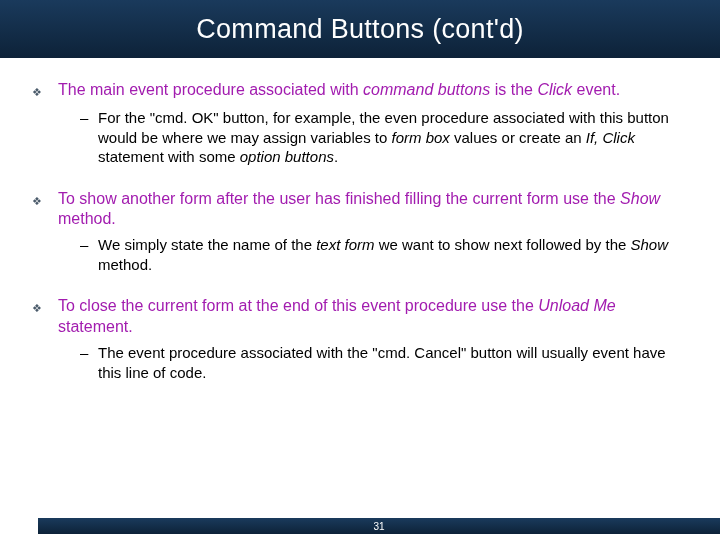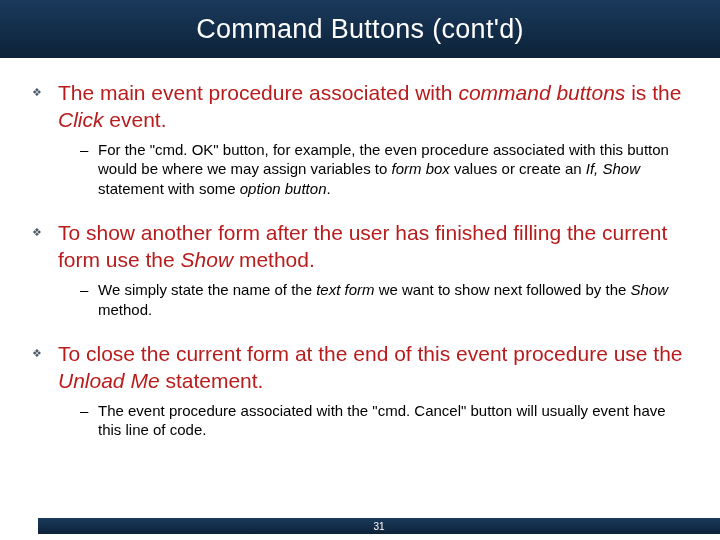--- a/index.html
+++ b/index.html
@@ -34,23 +34,23 @@
   }
   .bullet-icon {
     flex: 0 0 26px;
     font-size: 11px;
     color: #4a5a6a;
     line-height: 20px;
     padding-top: 2px;
   }
   .bullet-text {
     flex: 1;
-    font-size: 21px;
+    font-size: 16px;
     line-height: 1.28;
-    color: #b91c1c;
+    color: #a21caf;
   }
   .sub-item {
     display: flex;
     margin: 6px 0 22px 48px;
   }
   .sub-dash {
     flex: 0 0 18px;
     font-size: 15px;
     line-height: 1.3;
     color: #000;
@@ -87,21 +87,21 @@
 </div>
 
 <div class="content">
 
   <div class="bullet-item">
     <div class="bullet-icon">❖</div>
     <div class="bullet-text">The main event procedure associated with <i>command buttons</i> is the <i>Click</i> event.</div>
   </div>
   <div class="sub-item">
     <div class="sub-dash">–</div>
-    <div class="sub-text">For the "cmd. OK" button, for example, the even procedure associated with this button would be where we may assign variables to <i>form box</i> values or create an <i>If, Show</i> statement with some <i>option button</i>.</div>
+    <div class="sub-text">For the "cmd. OK" button, for example, the even procedure associated with this button would be where we may assign variables to <i>form box</i> values or create an <i>If, Click</i> statement with some <i>option buttons</i>.</div>
   </div>
 
   <div class="bullet-item">
     <div class="bullet-icon">❖</div>
     <div class="bullet-text">To show another form after the user has finished filling the current form use the <i>Show</i> method.</div>
   </div>
   <div class="sub-item">
     <div class="sub-dash">–</div>
     <div class="sub-text">We simply state the name of the <i>text form</i> we want to show next followed by the <i>Show</i> method.</div>
   </div>

